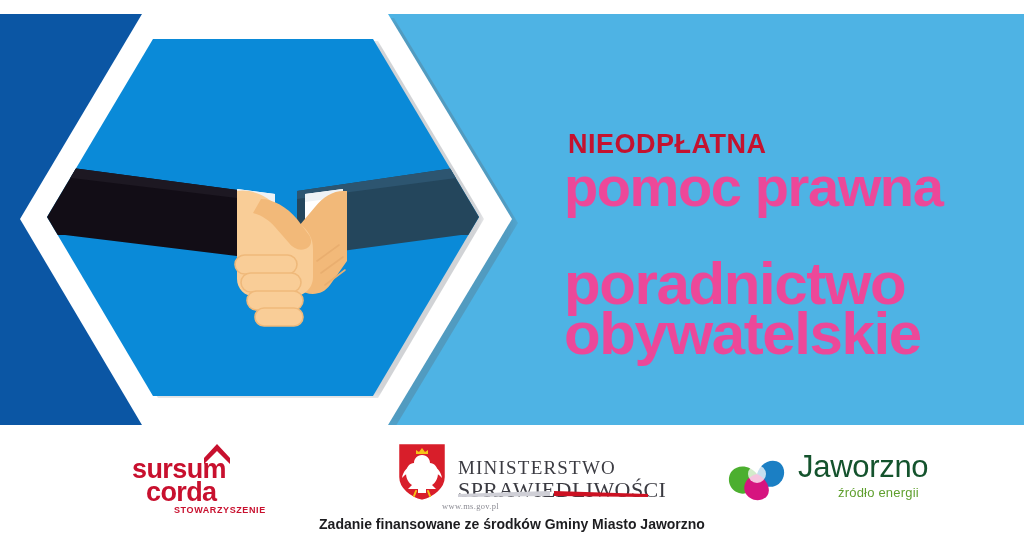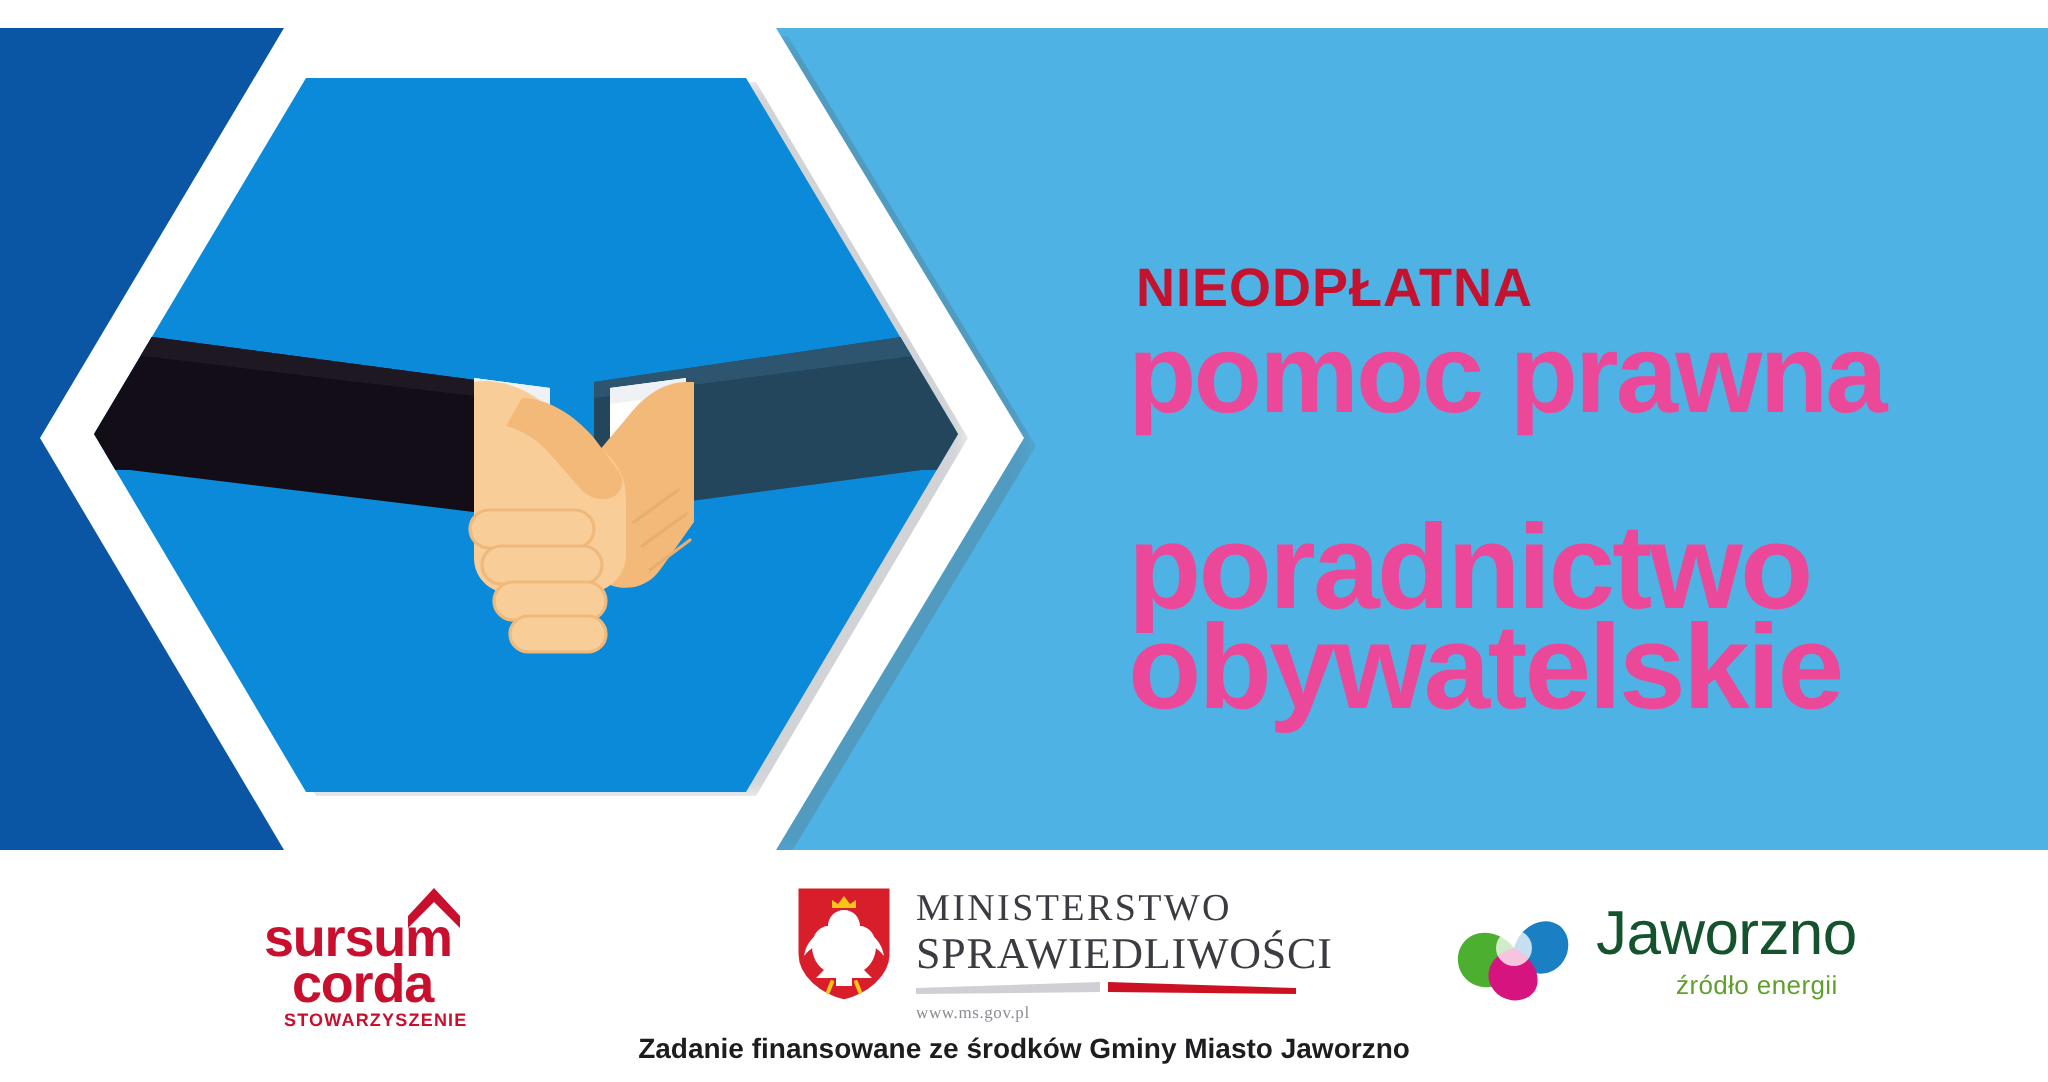--- a/index.html
+++ b/index.html
@@ -116,36 +116,36 @@
     background:#ffffff;
   }
 
   .logo-sursum { position:absolute; left:92px; top:19px; width:130px; height:72px;margin-left:36px; }
   .sursum-word {
     color:#c8102e; font-weight:bold; line-height:0.92;
     font-family:"Liberation Sans", sans-serif;
   }
   .sursum-1 { position:absolute; left:4px; top:13px; font-size:27px; letter-spacing:-0.6px; }
   .sursum-2 { position:absolute; left:18px; top:36px; font-size:27px; letter-spacing:-0.6px; }
-  .sursum-3 { position:absolute; left:14px; top:62px; font-size:9px; font-weight:bold; letter-spacing:0.6px; }
+  .sursum-3 { position:absolute; left:46px; top:62px; font-size:9px; font-weight:bold; letter-spacing:0.6px; }
   .sursum-caret { position:absolute; left:76px; top:0px; }
 
   .logo-ms { position:absolute; left:396px; top:14px; width:250px; height:80px; }
   .ms-shield { position:absolute; left:0; top:2px; }
-  .ms-text { position:absolute; left:62px; top:6px; }
+  .ms-text { position:absolute; left:62px; top:19px; }
   .ms-l1 {
     color:#3b3b42; font-size:19px; letter-spacing:1.2px; line-height:1.05;
     font-family:"Liberation Serif", serif;
   }
   .ms-l2 {
     color:#3b3b42; font-size:22px; letter-spacing:0.4px; line-height:1.05;
     font-family:"Liberation Serif", serif;
   }
   .ms-url {
-    position:absolute; left:62px; top:62px;
+    position:absolute; left:46px; top:62px;
     color:#8c8c94; font-size:8.5px; letter-spacing:0.3px;
     font-family:"Liberation Serif", serif;
   }
 
   .logo-jaworzno { position:absolute; left:726px; top:18px; width:225px; height:70px; }
   .jw-mark { position:absolute; left:0; top:2px; }
   .jw-name {
     position:absolute; left:72px; top:6px;
     color:#14532d; font-size:31px; letter-spacing:-0.3px;
     font-family:"Liberation Sans", sans-serif;

